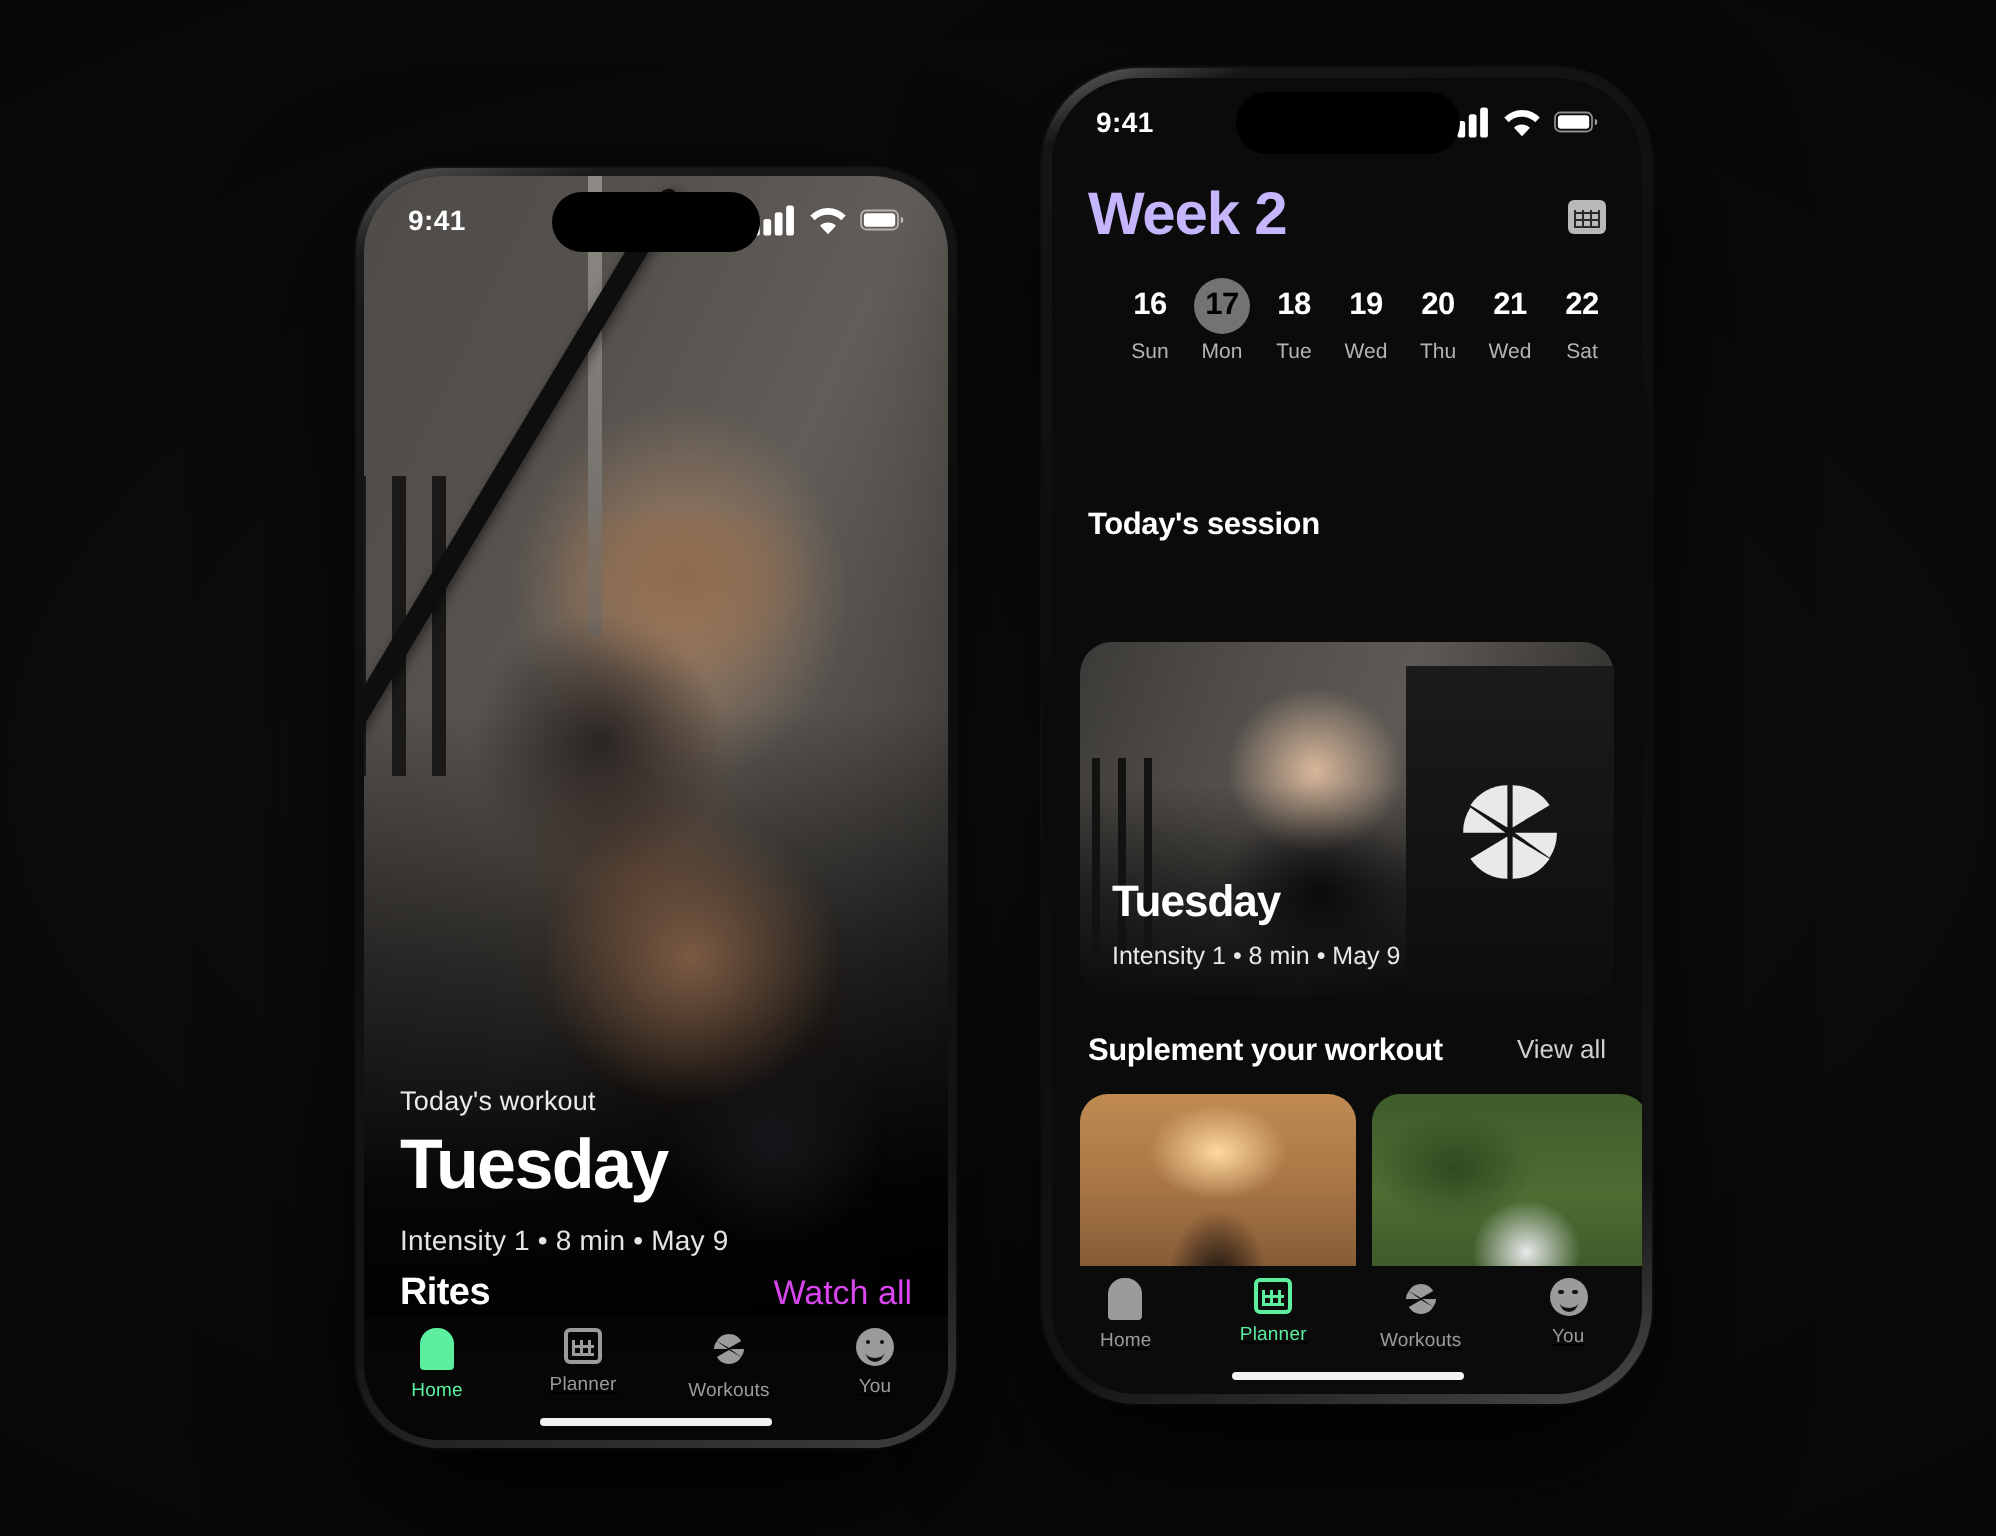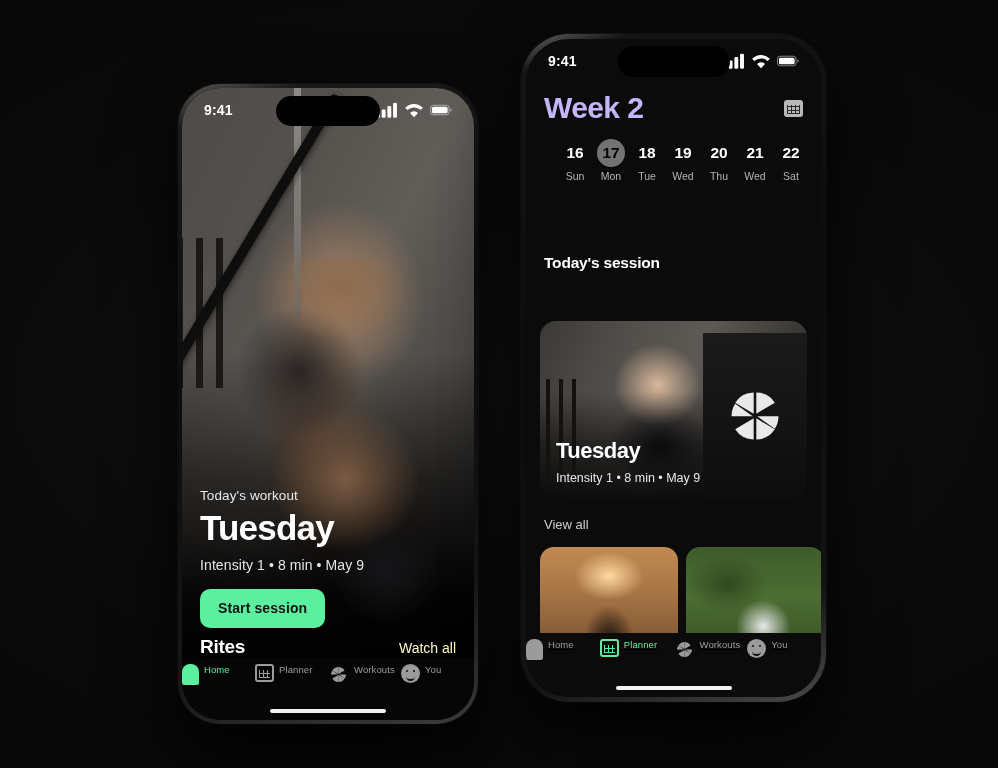--- a/index.html
+++ b/index.html
@@ -101,30 +101,30 @@
   .cta{
     display:inline-block; margin-top:16px; padding:11px 18px 12px;
     border-radius:10px; background:#5CEFA0; color:#08160e;
     font-size:14px; font-weight:700; letter-spacing:.1px; border:0; cursor:pointer;
   }
   .rites-row{
     position:absolute; left:18px; right:18px; bottom:62px; z-index:5;
     display:flex; align-items:baseline; justify-content:space-between;
   }
   .rites-title{ color:#fff; font-size:19px; font-weight:700; letter-spacing:-.3px; }
-  .rites-link{ color:#fef9c3; font-size:14px; }
+  .rites-link{ color:#d946ef; font-size:17px; }
 
   
   .tabbar{
     position:absolute; left:0; right:0; bottom:0; height:62px; z-index:14;
     display:flex; align-items:flex-start; padding-top:6px;
     background:linear-gradient(to bottom, rgba(6,6,6,.86) 0%, #060606 34%, #060606 100%);
   }
   #phone-right .tabbar{ height:64px; background:#0b0b0b; }
-  .tab{ flex:1; display:flex; flex-direction:row; align-items:flex-start; gap:5px; cursor:pointer;text-decoration:underline; }
+  .tab{ flex:1; display:flex; flex-direction:column; align-items:center; gap:5px; cursor:pointer;text-decoration:underline; }
   .tab-label{ font-size:9.5px; color:#9b9b9b; letter-spacing:.1px; }
   .tab.active .tab-label{ color:#5CEFA0; }
   .home-indicator{
     position:absolute; bottom:7px; left:50%; transform:translateX(-50%);
     width:116px; height:4.5px; border-radius:3px; background:#f2f2f2;
   }
 
   
   .ic{ width:22px; height:22px; display:block; }
   .ic-home{
@@ -271,21 +271,20 @@
         </svg>
       </div>
     </div>
 
     <div class="hero-copy">
       <div class="eyebrow">Today's workout</div>
       <div class="hero-title">
         <div>Tuesday</div>
       </div>
       <div class="meta">Intensity 1  •  8 min  •  May 9</div>
-      <button class="cta">Start session</button>
     </div>
 
     <div class="rites-row">
       <div class="rites-title">Rites</div>
       <div class="rites-link">Watch all</div>
     </div>
 
     <div class="tabbar">
       <div class="tab active">
         <div class="ic-home"></div>
@@ -400,20 +399,21 @@
       </div>
       <div class="sess-copy">
         <div class="sess-title">
           <div>Tuesday</div>
         </div>
         <div class="sess-meta">Intensity 1  •  8 min  •  May 9</div>
       </div>
     </div>
 
     <div class="sec-head" style="top:478px">
+      <div class="sec-title">Suplement your workout</div>
       <div class="sec-link">View all</div>
     </div>
 
     <div class="sup-cards">
       <div class="sup-card sup-1"></div>
       <div class="sup-card sup-2"></div>
 
     </div>
 
     <div class="tabbar">

